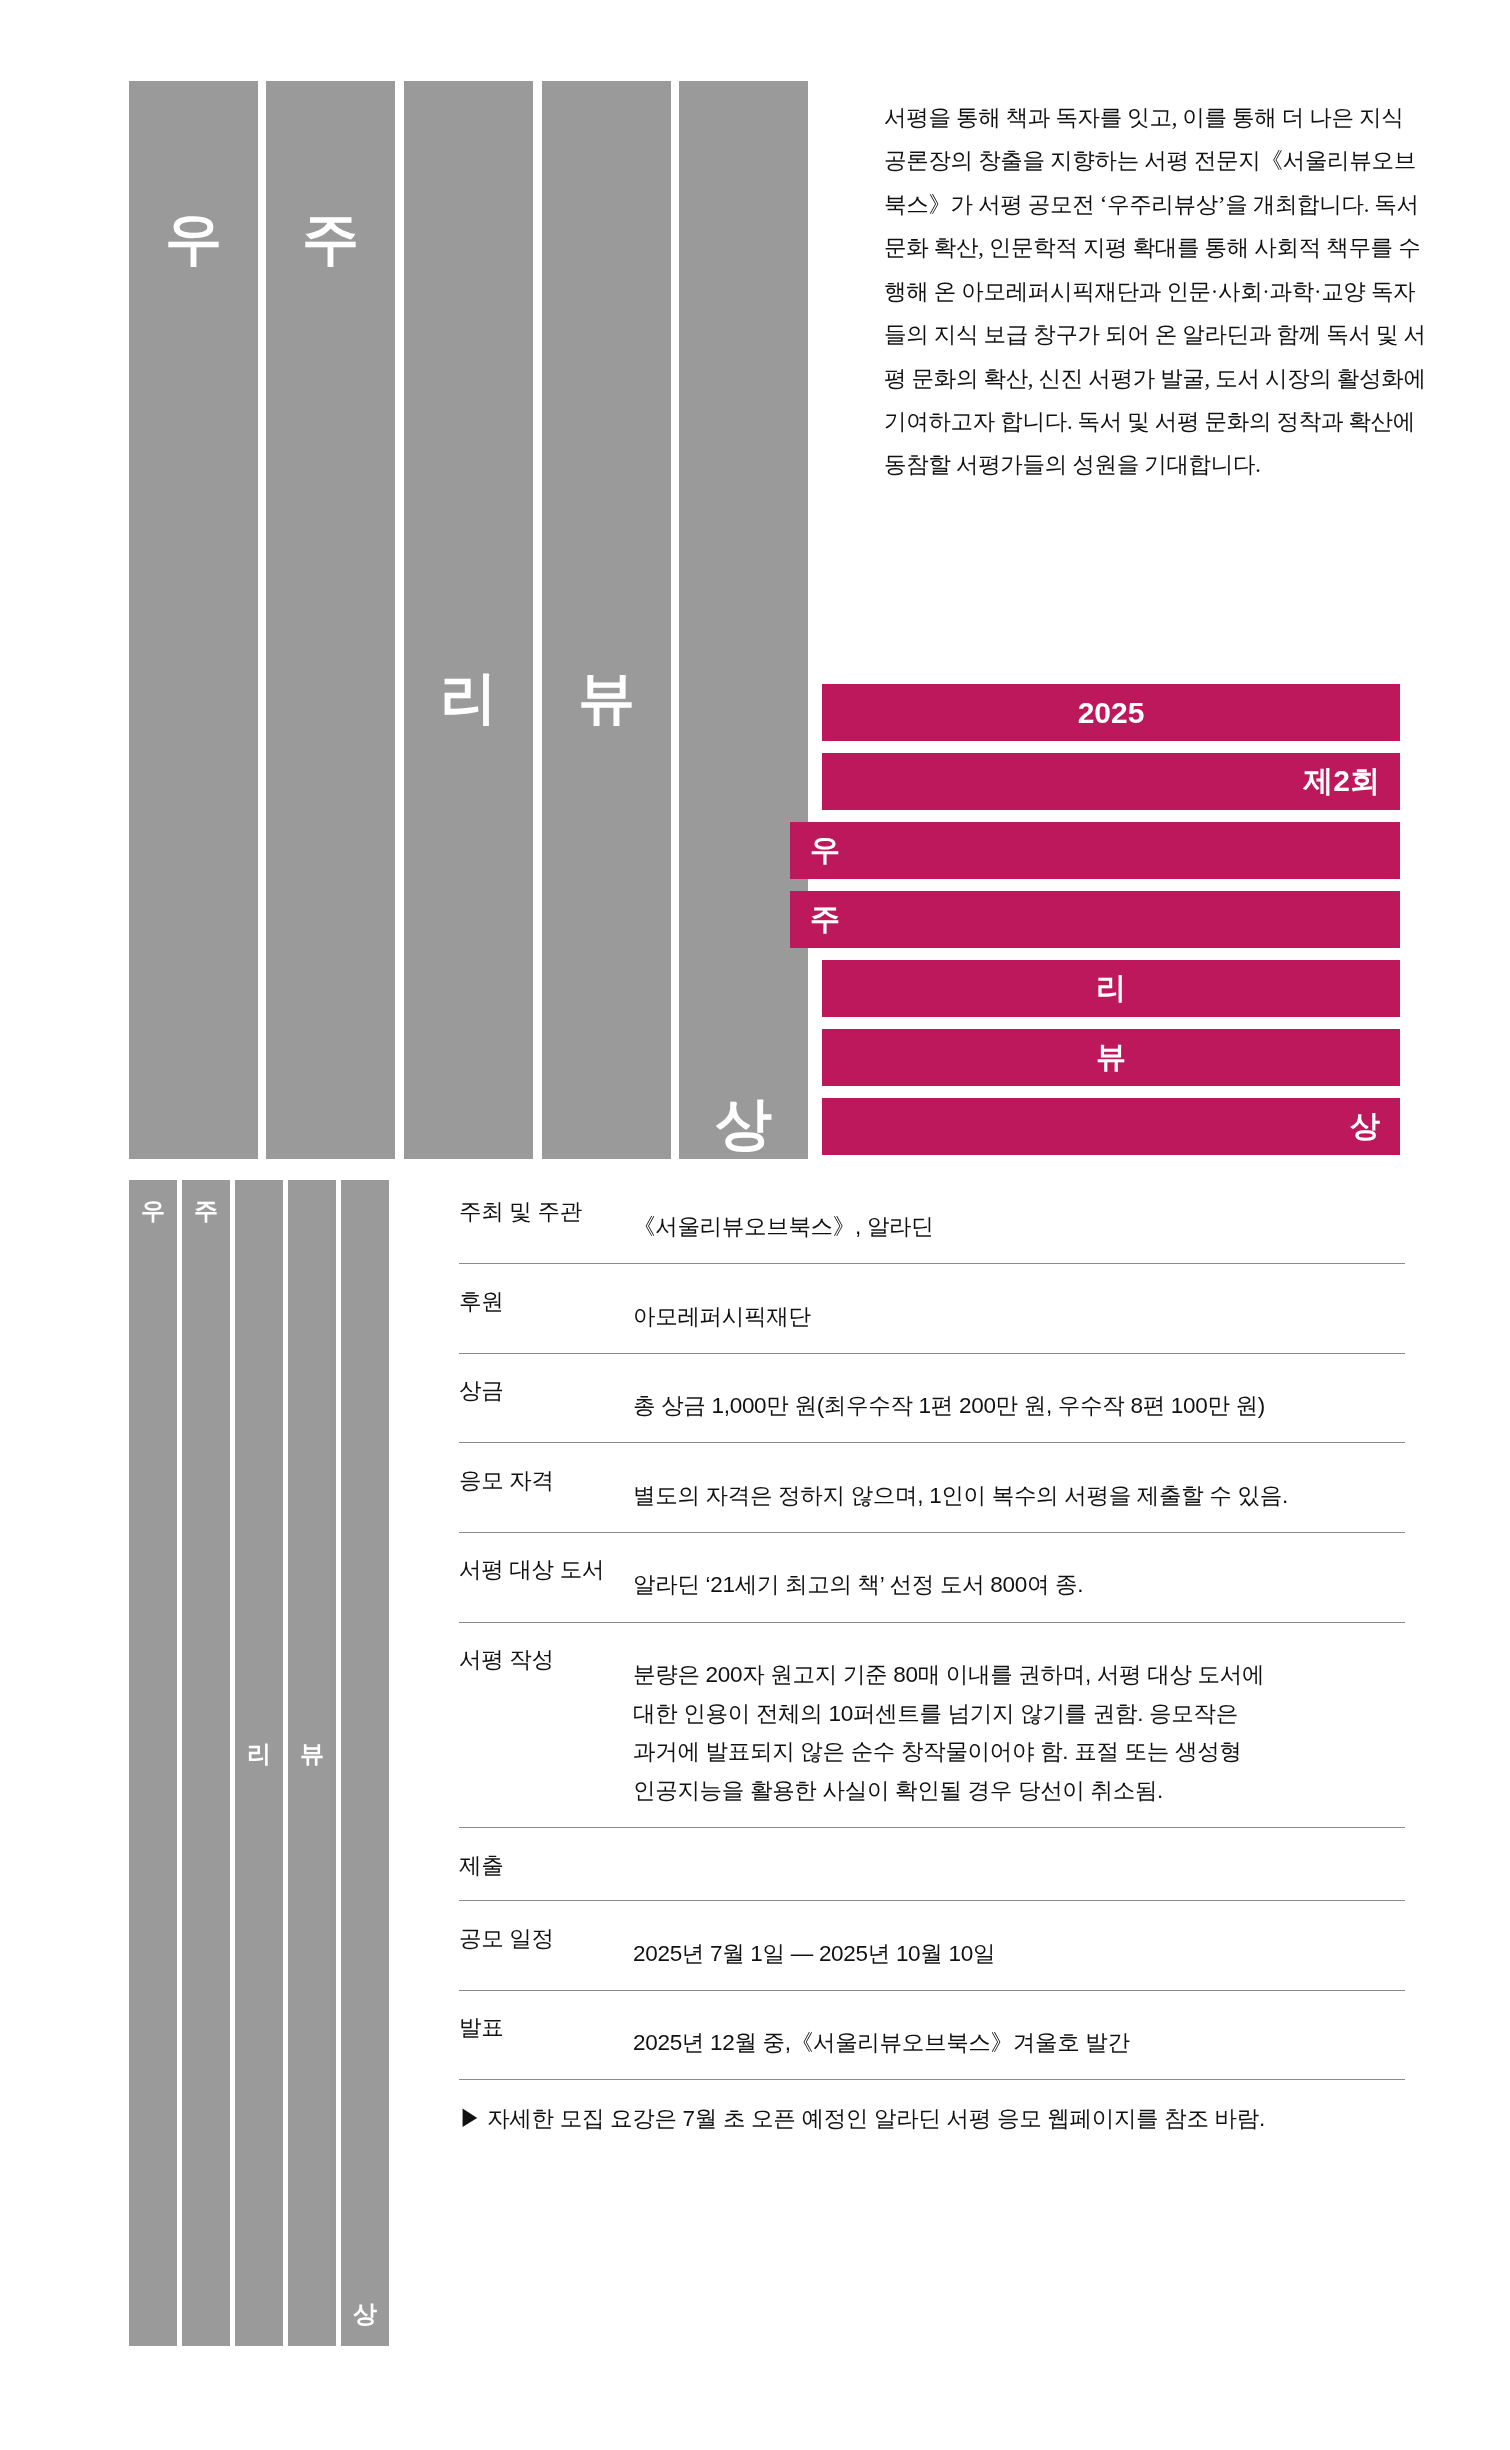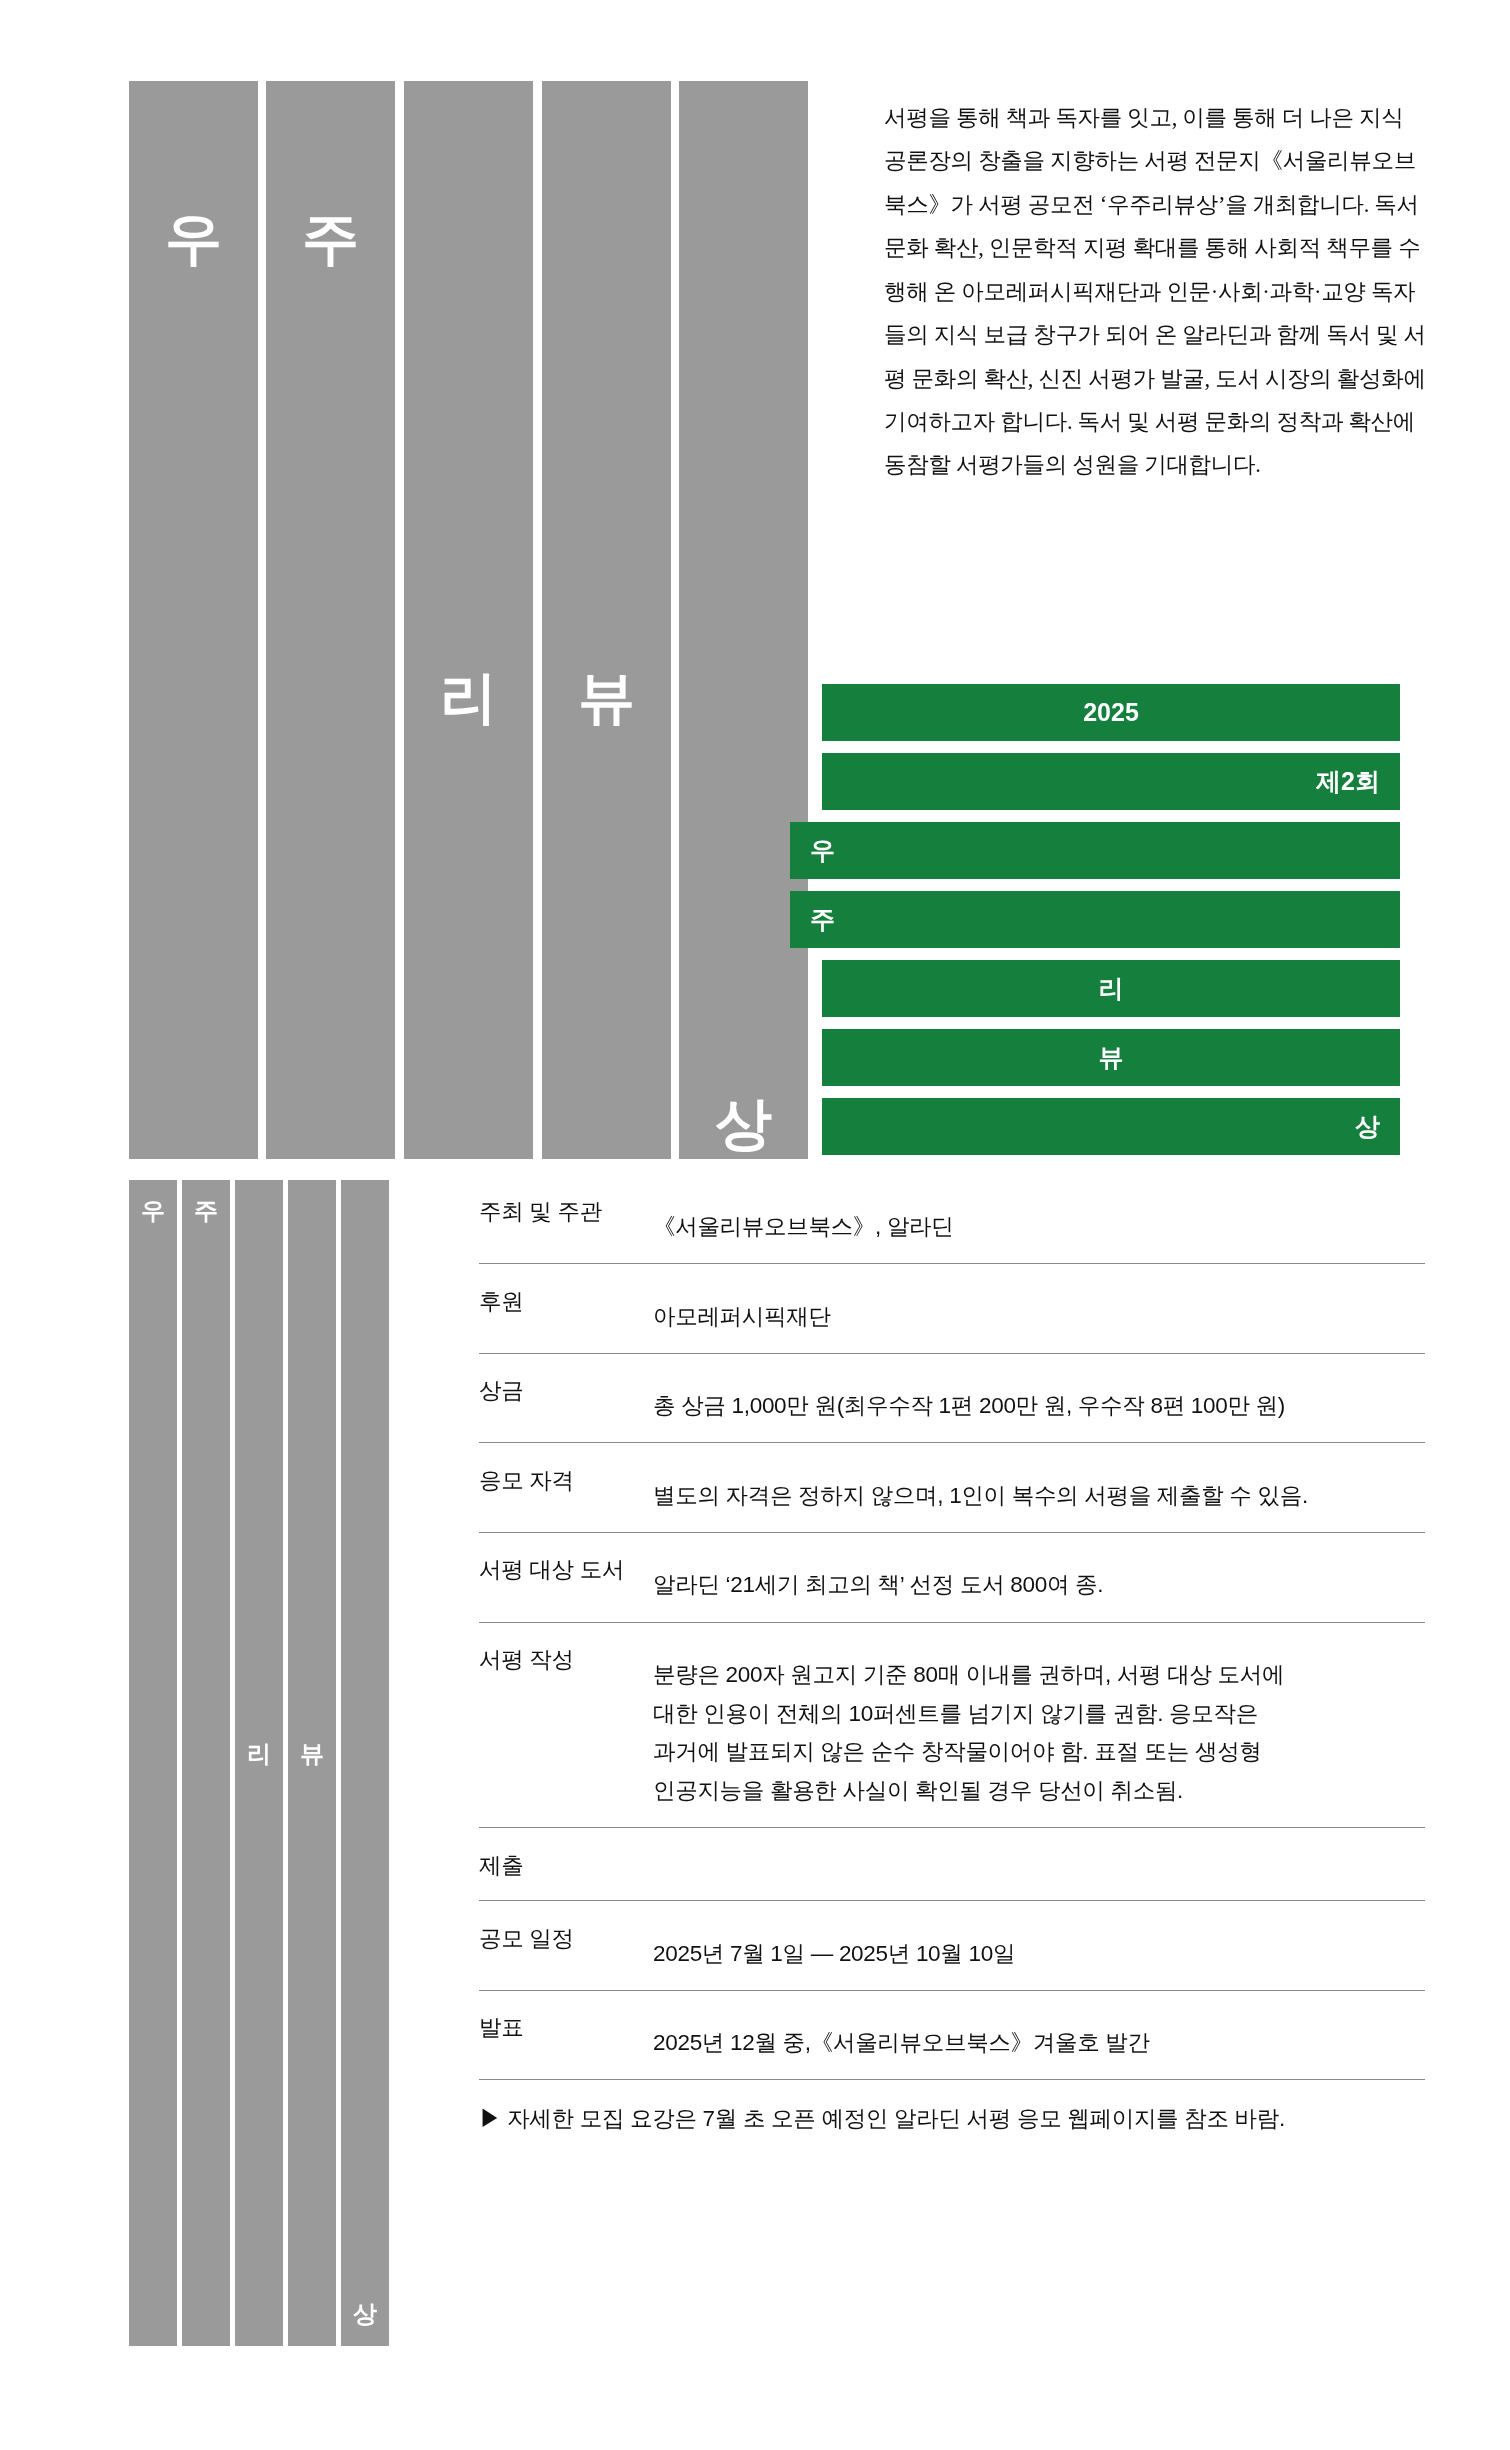--- a/index.html
+++ b/index.html
@@ -75,25 +75,25 @@
 
   
   .label-rows {
     position: absolute;
     left: 822px;
     top: 684px;
     width: 578px;
   }
   .label-row {
     box-sizing: border-box;
-    background: #15803d;
+    background: #be185d;
     color: #ffffff;
     height: 57px;
     margin-bottom: 12px;
-    font-size: 25px;
+    font-size: 30px;
     font-weight: 700;
     display: flex;
     align-items: center;
     padding: 0 20px;
   }
   .lr-center { justify-content: center; }
   .lr-right  { justify-content: flex-end; }
   .lr-left   { justify-content: flex-start; }
   .label-row.wide-left { margin-left: -32px; width: 610px; }
 
@@ -128,21 +128,21 @@
 
   .bbar-1 span { top: 14.7px; }
   .bbar-2 span { top: 14.7px; }
   .bbar-3 span { top: 558px; }
   .bbar-4 span { top: 558px; }
   .bbar-5 span { top: 1118px; }
 
   
   .info-table {
     position: absolute;
-    left: 479px;
+    left: 459px;
     top: 0;
     width: 946px;
   }
   .info-row {
     display: flex;
     border-top: 1.3px solid #8a8a8a;
     padding: 18.4px 0 16.5px 0;
   }
   .info-row:first-child { border-top: none; padding-top: 13px; }
   .info-label {

